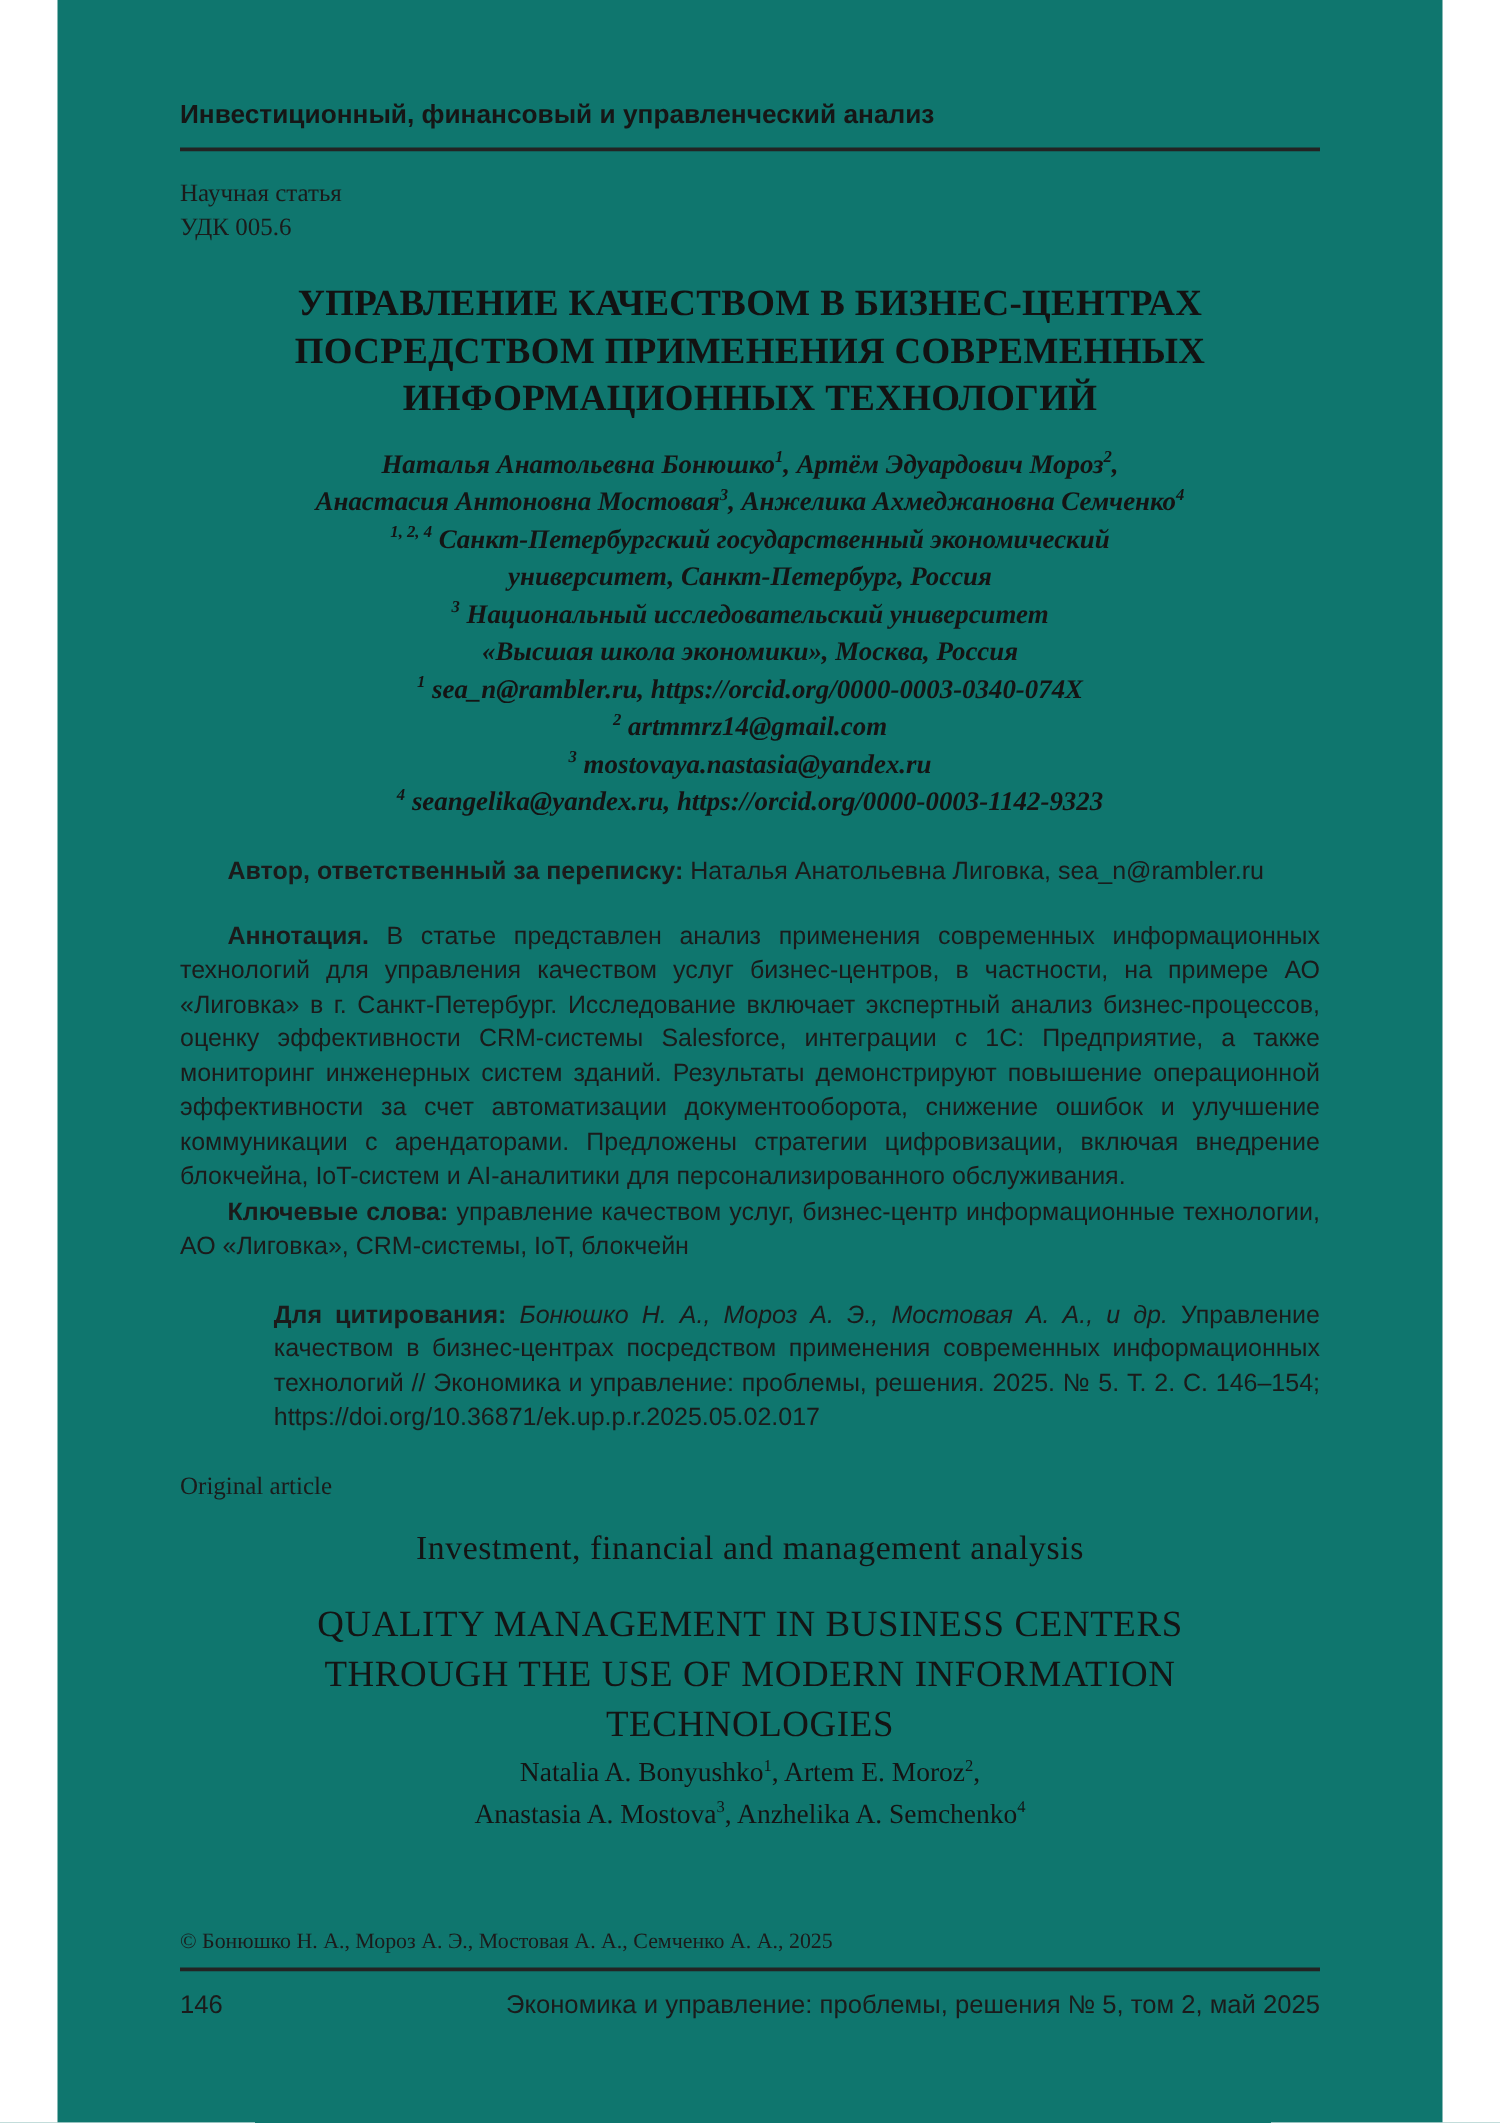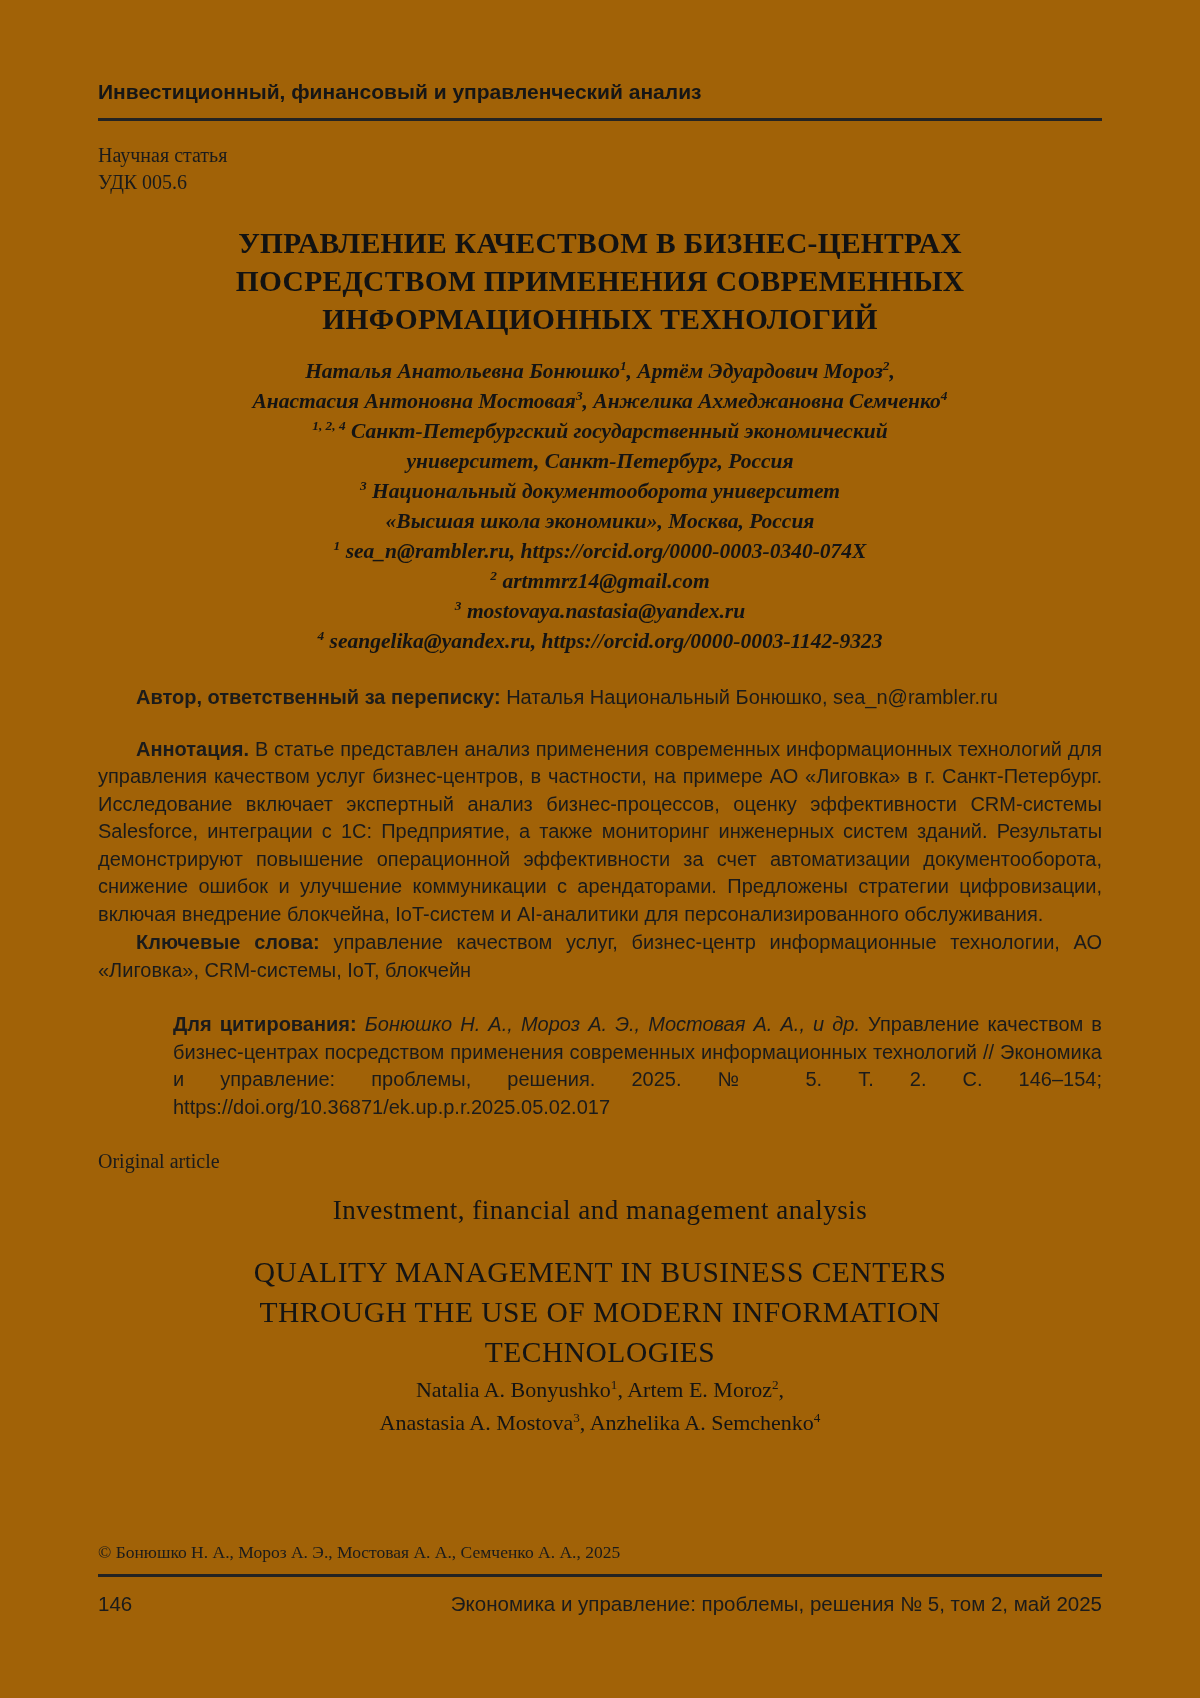--- a/index.html
+++ b/index.html
@@ -1,21 +1,21 @@
 <!DOCTYPE html>
 <html lang="ru"><head>
 <meta charset="utf-8">
 <style>
   html, body { margin: 0; padding: 0; background: #ffffff; }
   .page {
     position: relative;
-    width: 1200px;
+    width: 1108px;
     height: 1698px;
     margin: 0 auto;
-    background: #a16207;
+    background: #0f766e;
     box-sizing: border-box;
     padding: 80px 98px 0 98px;
     color: #1b1b1b;
     overflow: hidden;
   }
   
   .rh-text {
     font-family: "Liberation Sans", sans-serif;
     font-weight: 700;
     font-size: 21px;
@@ -150,30 +150,30 @@
     <span>ПОСРЕДСТВОМ ПРИМЕНЕНИЯ СОВРЕМЕННЫХ</span>
     <span>ИНФОРМАЦИОННЫХ ТЕХНОЛОГИЙ</span>
   </h1>
 
   <div class="authors-block">
     <div><span>Наталья Анатольевна Бонюшко</span><sup>1</sup><span>, </span><span>Артём Эдуардович Мороз</span><sup>2</sup><span>,</span></div>
     <div><span>Анастасия Антоновна Мостовая</span><sup>3</sup><span>, </span><span>Анжелика Ахмеджановна Семченко</span><sup>4</sup><span></span></div>
 
     <div><sup>1, 2, 4</sup><span> Санкт-Петербургский государственный экономический</span></div>
     <div><sup></sup><span>университет, Санкт-Петербург, Россия</span></div>
-    <div><sup>3</sup><span> Национальный документооборота университет</span></div>
+    <div><sup>3</sup><span> Национальный исследовательский университет</span></div>
     <div><sup></sup><span>«Высшая школа экономики», Москва, Россия</span></div>
 
     <div><sup>1</sup><span> sea_n@rambler.ru, https://orcid.org/0000-0003-0340-074X</span></div>
     <div><sup>2</sup><span> artmmrz14@gmail.com</span></div>
     <div><sup>3</sup><span> mostovaya.nastasia@yandex.ru</span></div>
     <div><sup>4</sup><span> seangelika@yandex.ru, https://orcid.org/0000-0003-1142-9323</span></div>
   </div>
 
-  <p class="p-sans correspond"><b>Автор, ответственный за переписку:</b><span> Наталья Национальный Бонюшко, sea_n@rambler.ru</span></p>
+  <p class="p-sans correspond"><b>Автор, ответственный за переписку:</b><span> Наталья Анатольевна Лиговка, sea_n@rambler.ru</span></p>
 
   <p class="p-sans abstract"><b>Аннотация.</b><span> В статье представлен анализ применения современных информационных технологий для управления качеством услуг бизнес-центров, в частности, на примере АО «Лиговка» в г. Санкт-Петербург. Исследование включает экспертный анализ бизнес-процессов, оценку эффективности CRM-системы Salesforce, интеграции с 1С: Предприятие, а также мониторинг инженерных систем зданий. Результаты демонстрируют повышение операционной эффективности за счет автоматизации документооборота, снижение ошибок и улучшение коммуникации с арендаторами. Предложены стратегии цифровизации, включая внедрение блокчейна, IoT-систем и AI-аналитики для персонализированного обслуживания.</span></p>
 
   <p class="p-sans keywords"><b>Ключевые слова:</b><span> управление качеством услуг, бизнес-центр информационные технологии, АО «Лиговка», CRM-системы, IoT, блокчейн</span></p>
 
   <p class="p-sans citation"><b>Для цитирования:</b><i> Бонюшко Н. А., Мороз А. Э., Мостовая А. А., и др.</i><span> Управление качеством в бизнес-центрах посредством применения современных информационных технологий // Экономика и управление: проблемы, решения. 2025. № 5. Т. 2. С. 146–154; https://doi.org/10.36871/ek.up.p.r.2025.05.02.017</span></p>
 
   <p class="orig-article">Original article</p>
 
   <h2 class="section-en">Investment, financial and management analysis</h2>

